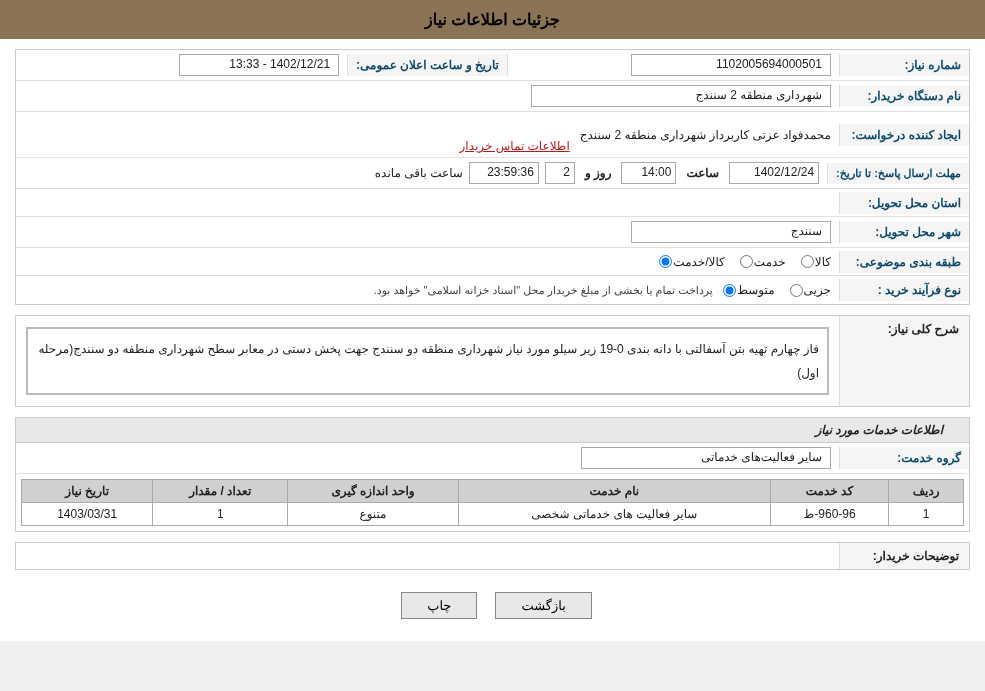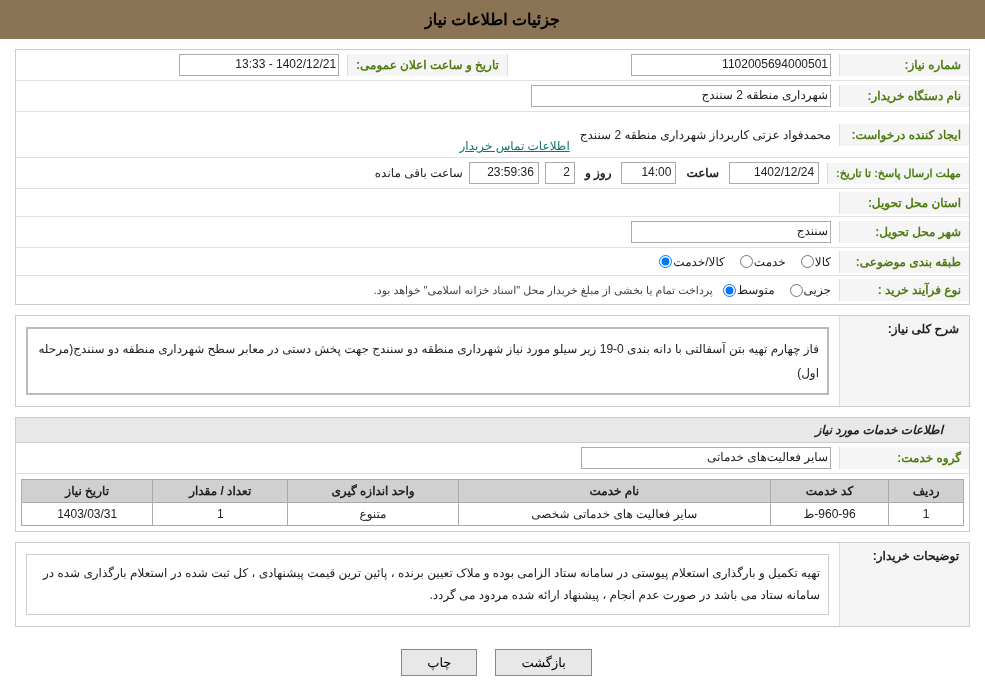--- a/index.html
+++ b/index.html
@@ -40,37 +40,37 @@
     .form-row:last-child {
       border-bottom: none;
     }
     .label-cell {
       background: #f5f5f5;
       padding: 4px 8px;
       min-width: 130px;
       text-align: right;
       font-weight: bold;
       border-left: 1px solid #ddd;
-      color: #4d7c0f;
+      color: #0c4a6e;
       white-space: nowrap;
     }
     .value-cell {
       flex: 1;
       padding: 4px 8px;
       text-align: right;
     }
     .input-box {
       border: 1px solid #aaa;
       background: #fff;
-      padding: 2px 2px;
+      padding: 2px 8px;
       min-height: 22px;
       display: inline-block;
     }
     .blue-link {
-      color: #0f766e;
+      color: #b91c1c;
       text-decoration: underline;
       cursor: pointer;
       margin-top: 23px;
     }
     
     .radio-group {
       display: flex;
       gap: 15px;
       align-items: center;
     }
@@ -318,23 +318,20 @@
       <td>1403/03/31</td>
     </tr>
             </tbody>
         </table>
       </div>
 
     </div>
 
     <div style="display:flex; border: 1px solid #ccc; margin-bottom:10px;">
       <div class="full-label">توضیحات خریدار:</div>
-      <div class="full-value">
-        <div class="desc-box">تهیه  تکمیل و بارگذاری استعلام پیوستی در سامانه ستاد الزامی بوده و ملاک تعیین برنده ، پائین ترین قیمت پیشنهادی ، کل ثبت شده در استعلام بارگذاری شده در سامانه ستاد می باشد در صورت عدم انجام ، پیشنهاد ارائه شده مردود می گردد.</div>
-      </div>
     </div>
 
     <div class="btn-row">
       <button class="btn">بازگشت</button>
       <button class="btn">چاپ</button>
     </div>
 
   </div>
 
 </div>

